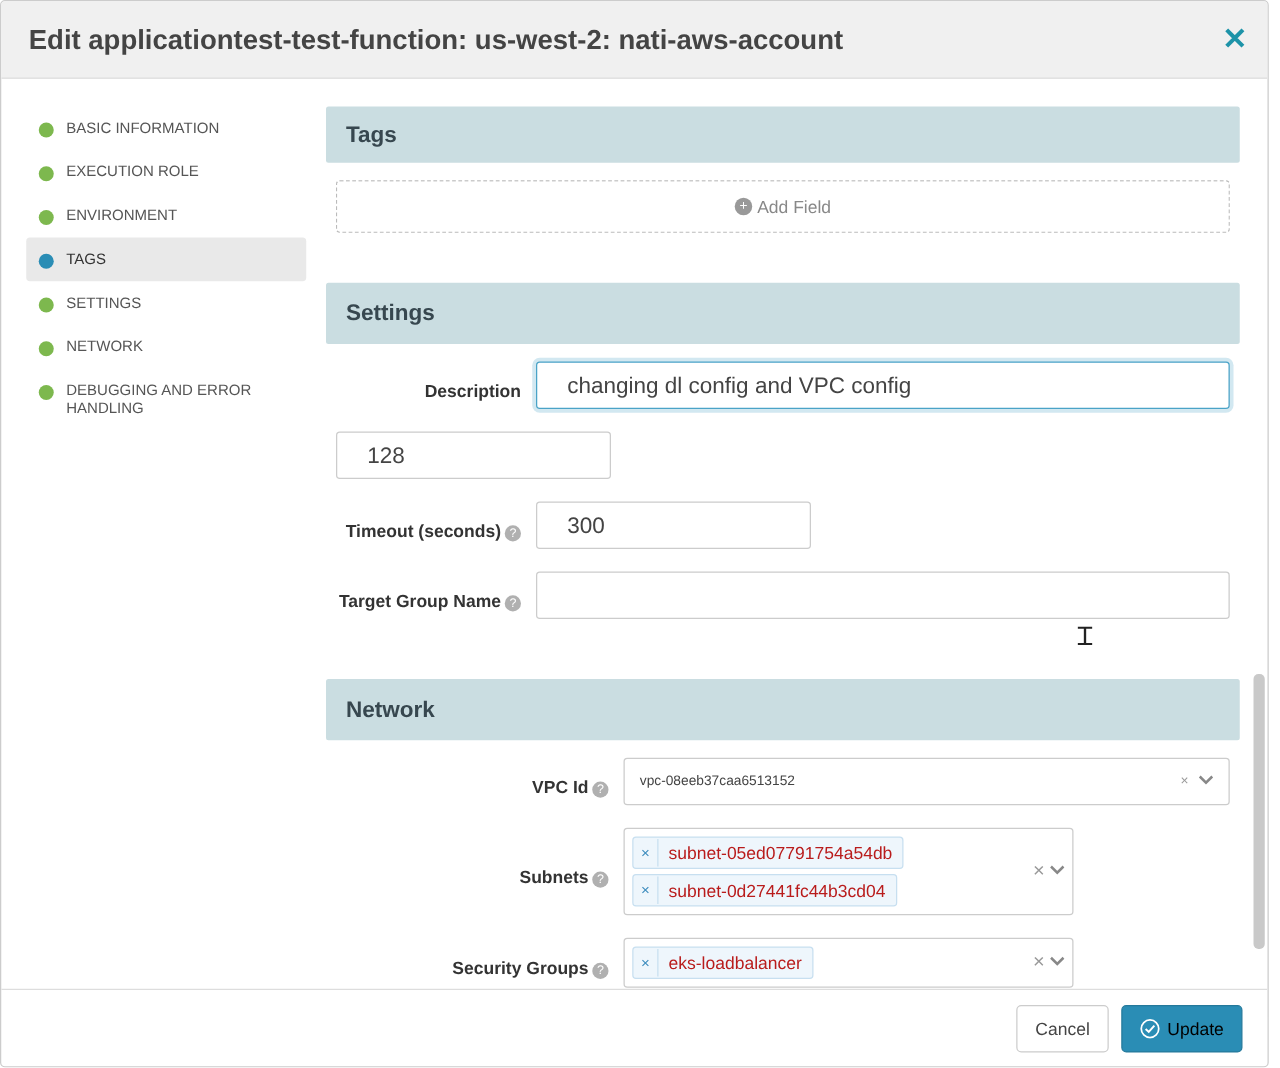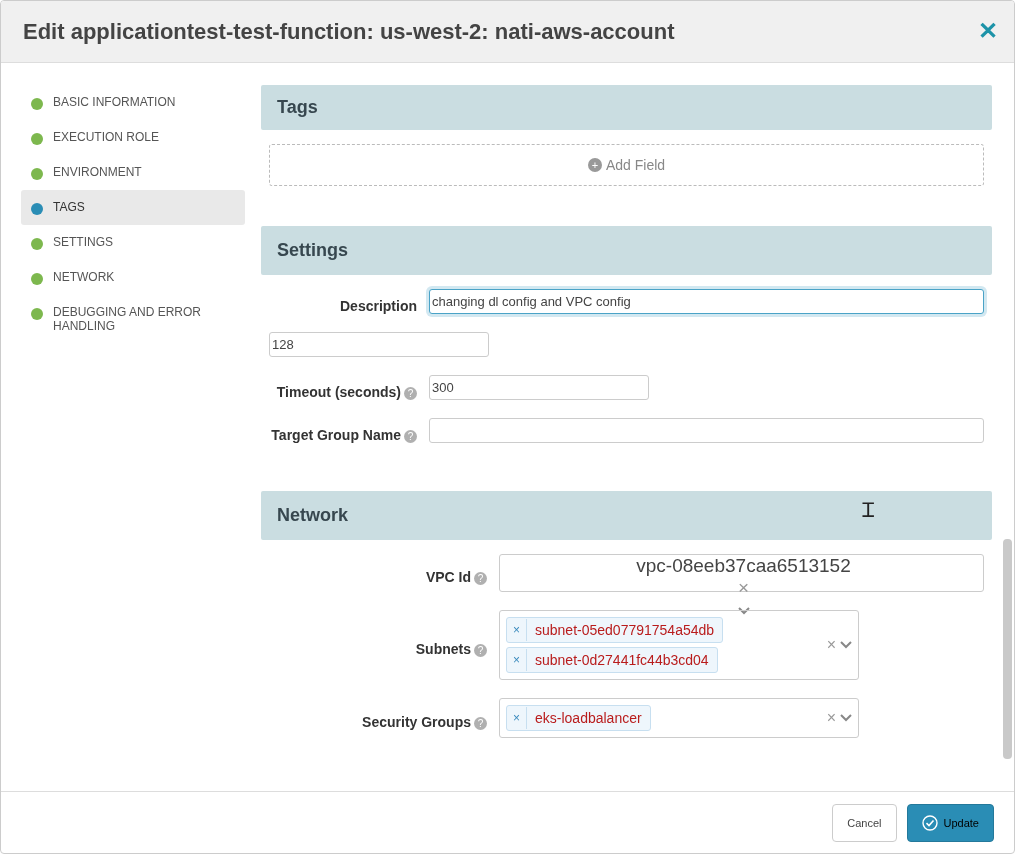--- a/index.html
+++ b/index.html
@@ -123,48 +123,47 @@
     display: inline-block;
     width: 13px; height: 13px; border-radius: 50%;
     background: #b0b0b0; color: #fff; font-size: 10px;
     text-align: center; line-height: 13px; margin-left: 3px;
     font-weight: normal;
   }
   .form-control {
     flex: 1;
   }
   input.text-input {
-    height: 25px;
+    height: 38px;
     border: 1px solid #ccc;
     border-radius: 3px;
-    padding: 0 2px;
-    font-size: 13px;
+    padding: 0 24px;
+    font-size: 18px;
     color: #444;
     width: 100%;
   }
   input.text-input.focused {
     border: 1px solid #4aa3c7;
     box-shadow: 0 0 0 3px rgba(74,163,199,0.25);
     outline: none;
   }
   input.short { width: 220px; }
 
   
   .select-box {
     max-width: 500px;
     border: 1px solid #ccc;
     border-radius: 3px;
     height: 38px;
     display: flex;
     align-items: center;
     padding: 0 8px 0 12px;
-    font-size: 19px;
+    font-size: 11px;
     color: #444;
     position: relative;
-    flex-direction: column;
   }
   .select-box .value { flex: 1; }
   .select-box .clear, .select-box .caret {
     color: #999; padding: 0 4px; cursor: pointer;
   }
   .caret-svg { width: 12px; height: 10px; display:inline-block; }
 
   
   .multi-select {
     max-width: 360px;
@@ -213,21 +212,21 @@
     display: flex;
     align-items: center;
     justify-content: flex-end;
     padding: 0 20px;
     gap: 10px;
   }
   .btn {
     height: 38px;
     border-radius: 4px;
     padding: 0 14px;
-    font-size: 11px;
+    font-size: 14px;
     display: inline-flex;
     align-items: center;
     cursor: pointer;
     justify-content: center;
   }
   .btn-default {
     background: #fff;
     border: 1px solid #ccc;
     color: #444;
   }

